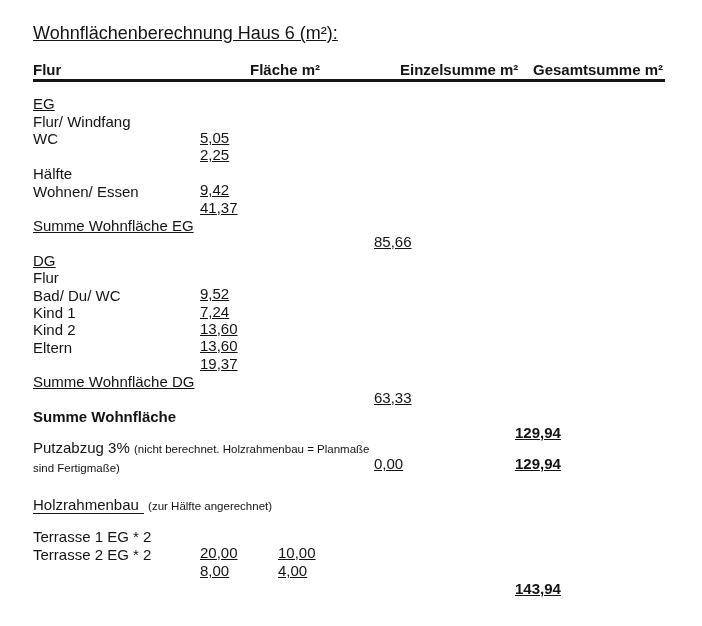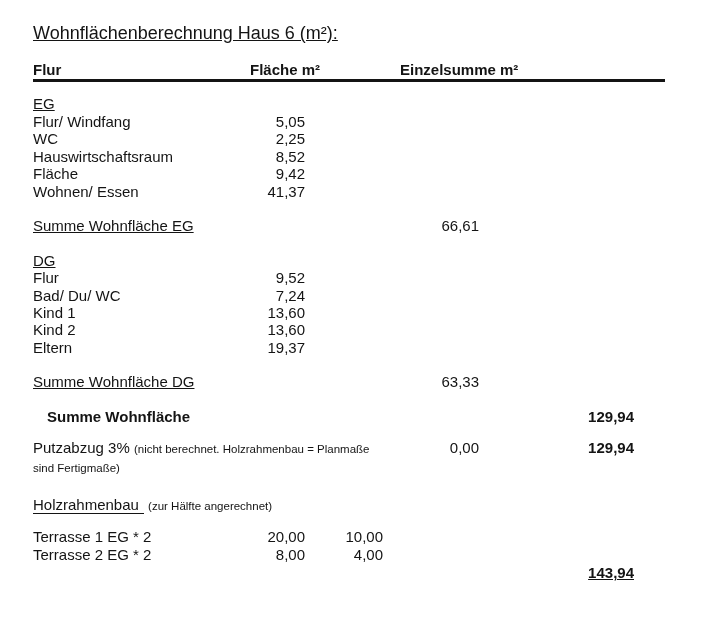--- a/index.html
+++ b/index.html
@@ -21,29 +21,29 @@
     text-decoration: underline;
     white-space: nowrap;
   }
   .row {
     position: absolute;
     left: 33px;
     width: 640px;
     height: 18px;
     white-space: nowrap;
   }
-  .bold { font-weight: bold; margin-left: 14px; }
+  .bold { font-weight: bold; }
   .ul { text-decoration: underline; }
   .ul-pad { border-bottom: 1.5px solid #141414; padding-right: 5px; }
   .small { font-size: 11.5px; }
   .num {
     position: absolute;
-    top: 0;
+    top: 16px;
     width: 105px;
-    text-align: right;
+    text-decoration: underline;
   }
   .col-flaeche   { left: 167px; }  
   .col-haelfte   { left: 245px; }  
   .col-einzel    { left: 341px; }  
   .col-gesamt    { left: 482px; }  
   .hdr { font-weight: bold; }
   .hdr-flaeche { position: absolute; left: 217px; top: 0; text-align: center; }
   .hdr-einzel  { position: absolute; left: 367px; top: 0; }
   .hdr-gesamt  { position: absolute; left: 500px; top: 0; }
   .rule {
@@ -67,50 +67,47 @@
 <body>
 
 <div class="doc">
 
   <div class="title">Wohnflächenberechnung Haus 6 (m²):</div>
 
   <div class="row hdr" style="top:61px">
     <span>Flur</span>
     <span class="hdr-flaeche">Fläche m²</span>
     <span class="hdr-einzel">Einzelsumme m²</span>
+    <span class="hdr-gesamt">Gesamtsumme m²</span>
   </div>
   <div class="rule"></div>
 
   <div class="row" style="top:95px">
     <span class="ul">EG</span>
   </div>
   <div class="row" style="top:113px">
     <span>Flur/ Windfang</span>
     <span class="num col-flaeche">5,05</span>
   </div>
   <div class="row" style="top:130px">
     <span>WC</span>
     <span class="num col-flaeche">2,25</span>
   </div>
-  <div class="row" style="top:148px">
-    <span>Hauswirtschaftsraum</span>
-    <span class="num col-flaeche">8,52</span>
-  </div>
   <div class="row" style="top:165px">
-    <span>Fläche</span>
+    <span>Hälfte</span>
     <span class="num col-flaeche">9,42</span>
   </div>
   <div class="row" style="top:183px">
     <span>Wohnen/ Essen</span>
     <span class="num col-flaeche">41,37</span>
   </div>
 
   <div class="row" style="top:217px">
     <span class="ul">Summe Wohnfläche EG</span>
-    <span class="num col-einzel">66,61</span>
+    <span class="num col-einzel">85,66</span>
   </div>
 
   <div class="row" style="top:252px">
     <span class="ul">DG</span>
   </div>
   <div class="row" style="top:269px">
     <span>Flur</span>
     <span class="num col-flaeche">9,52</span>
   </div>
   <div class="row" style="top:287px">

